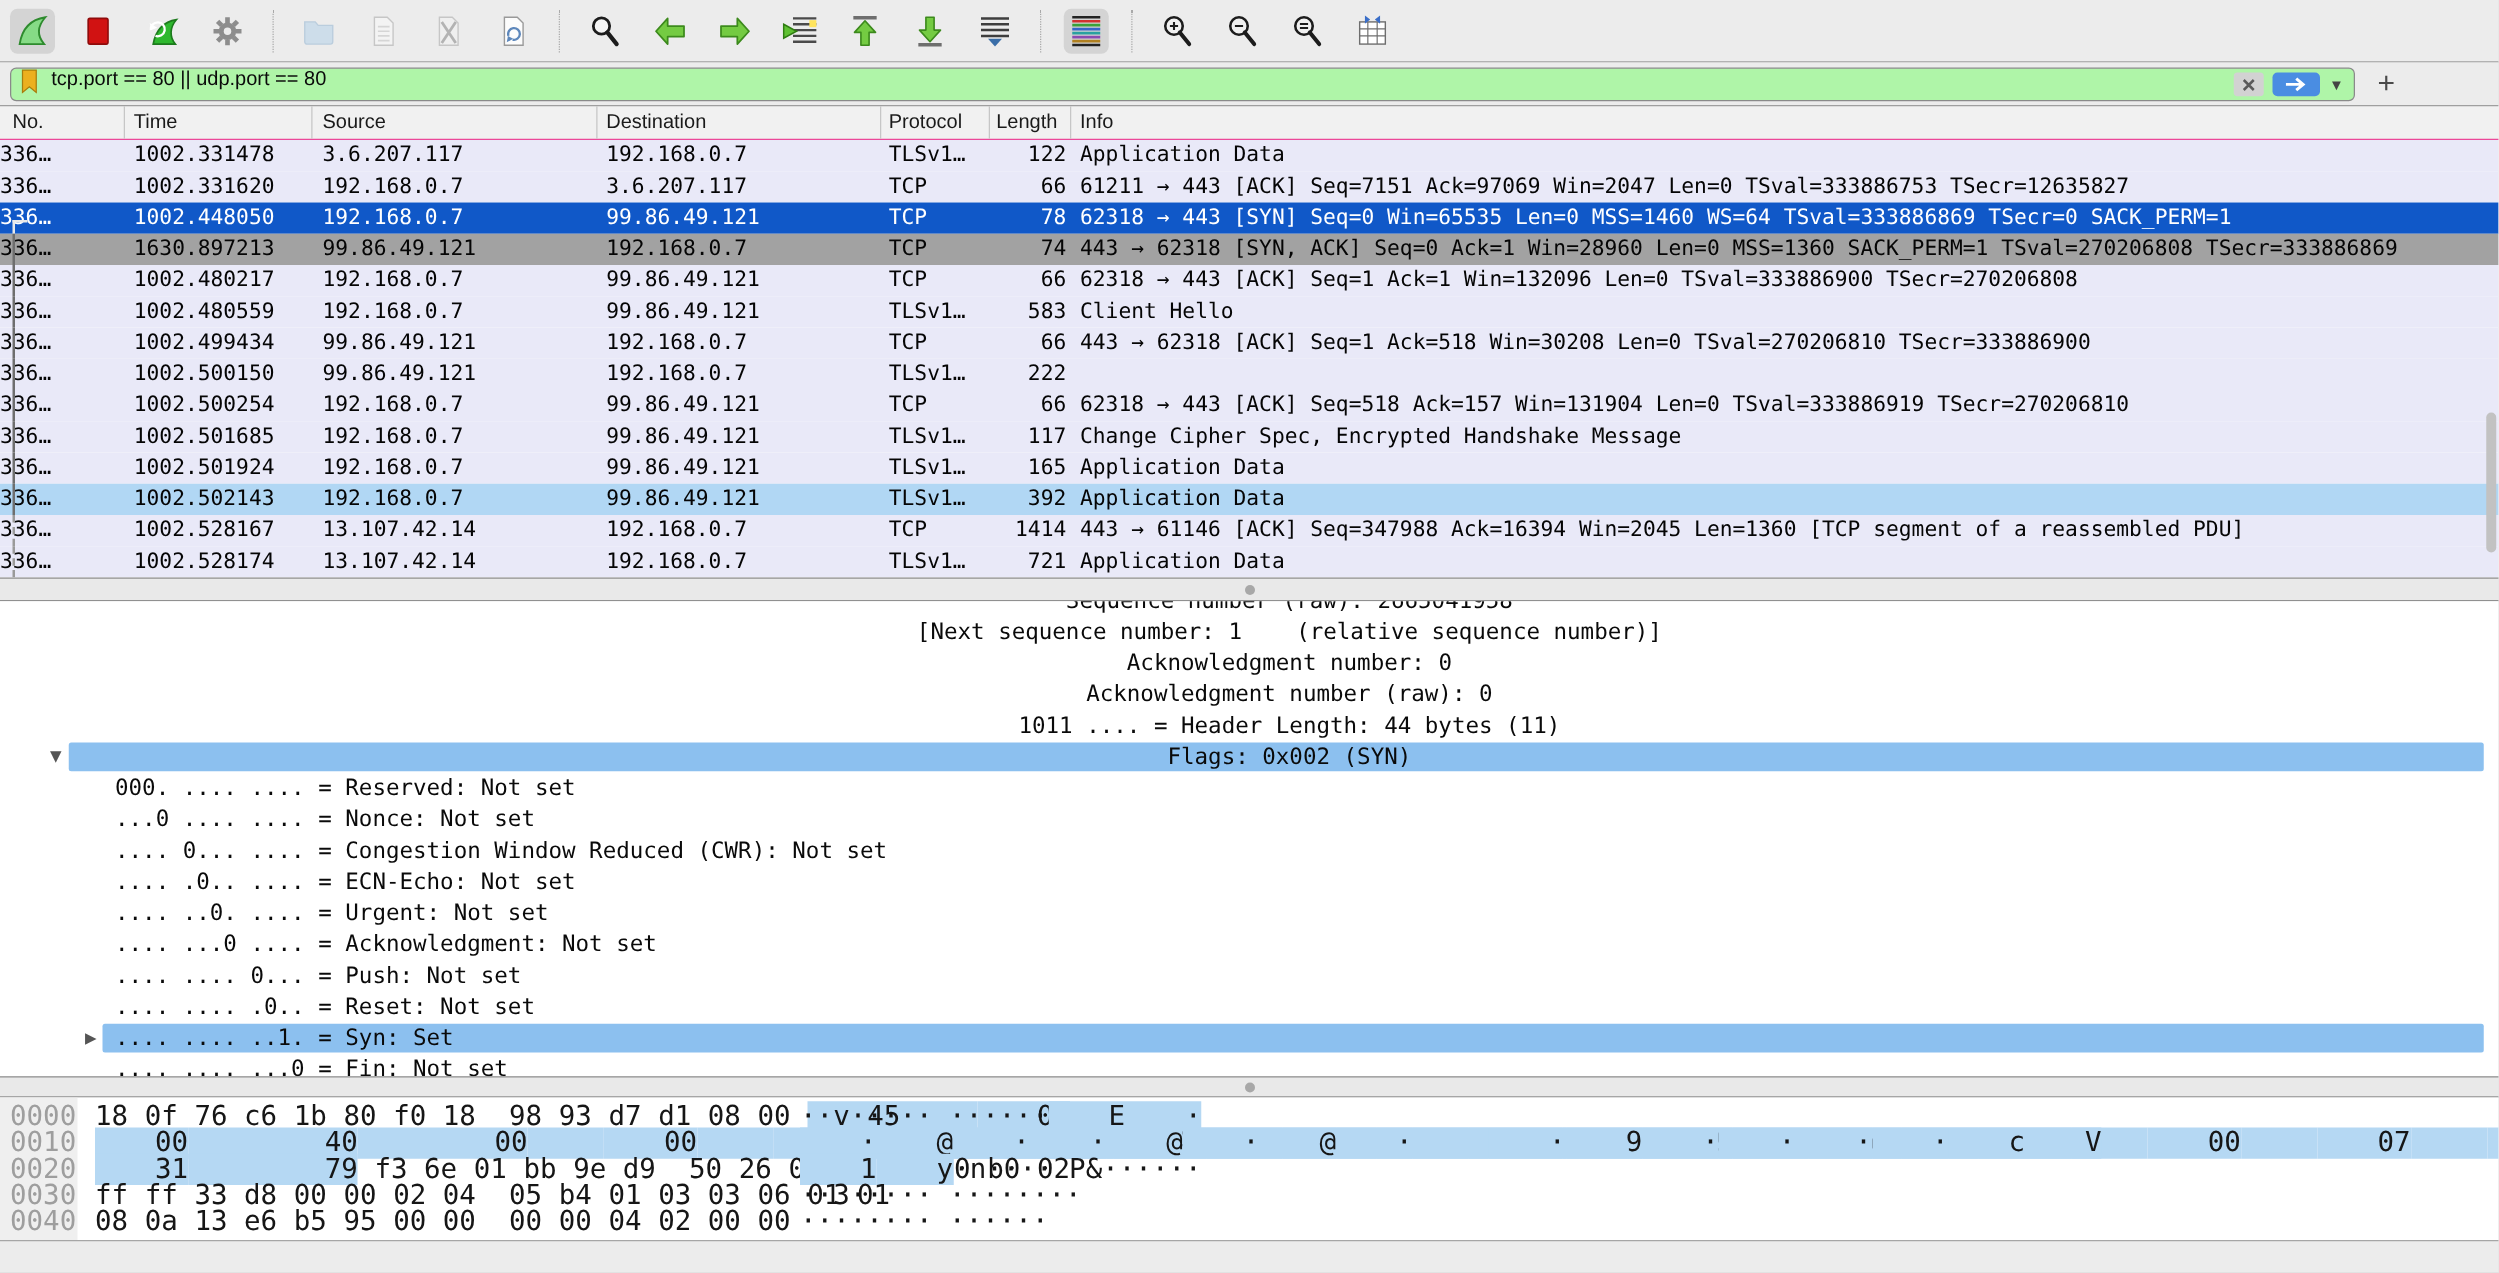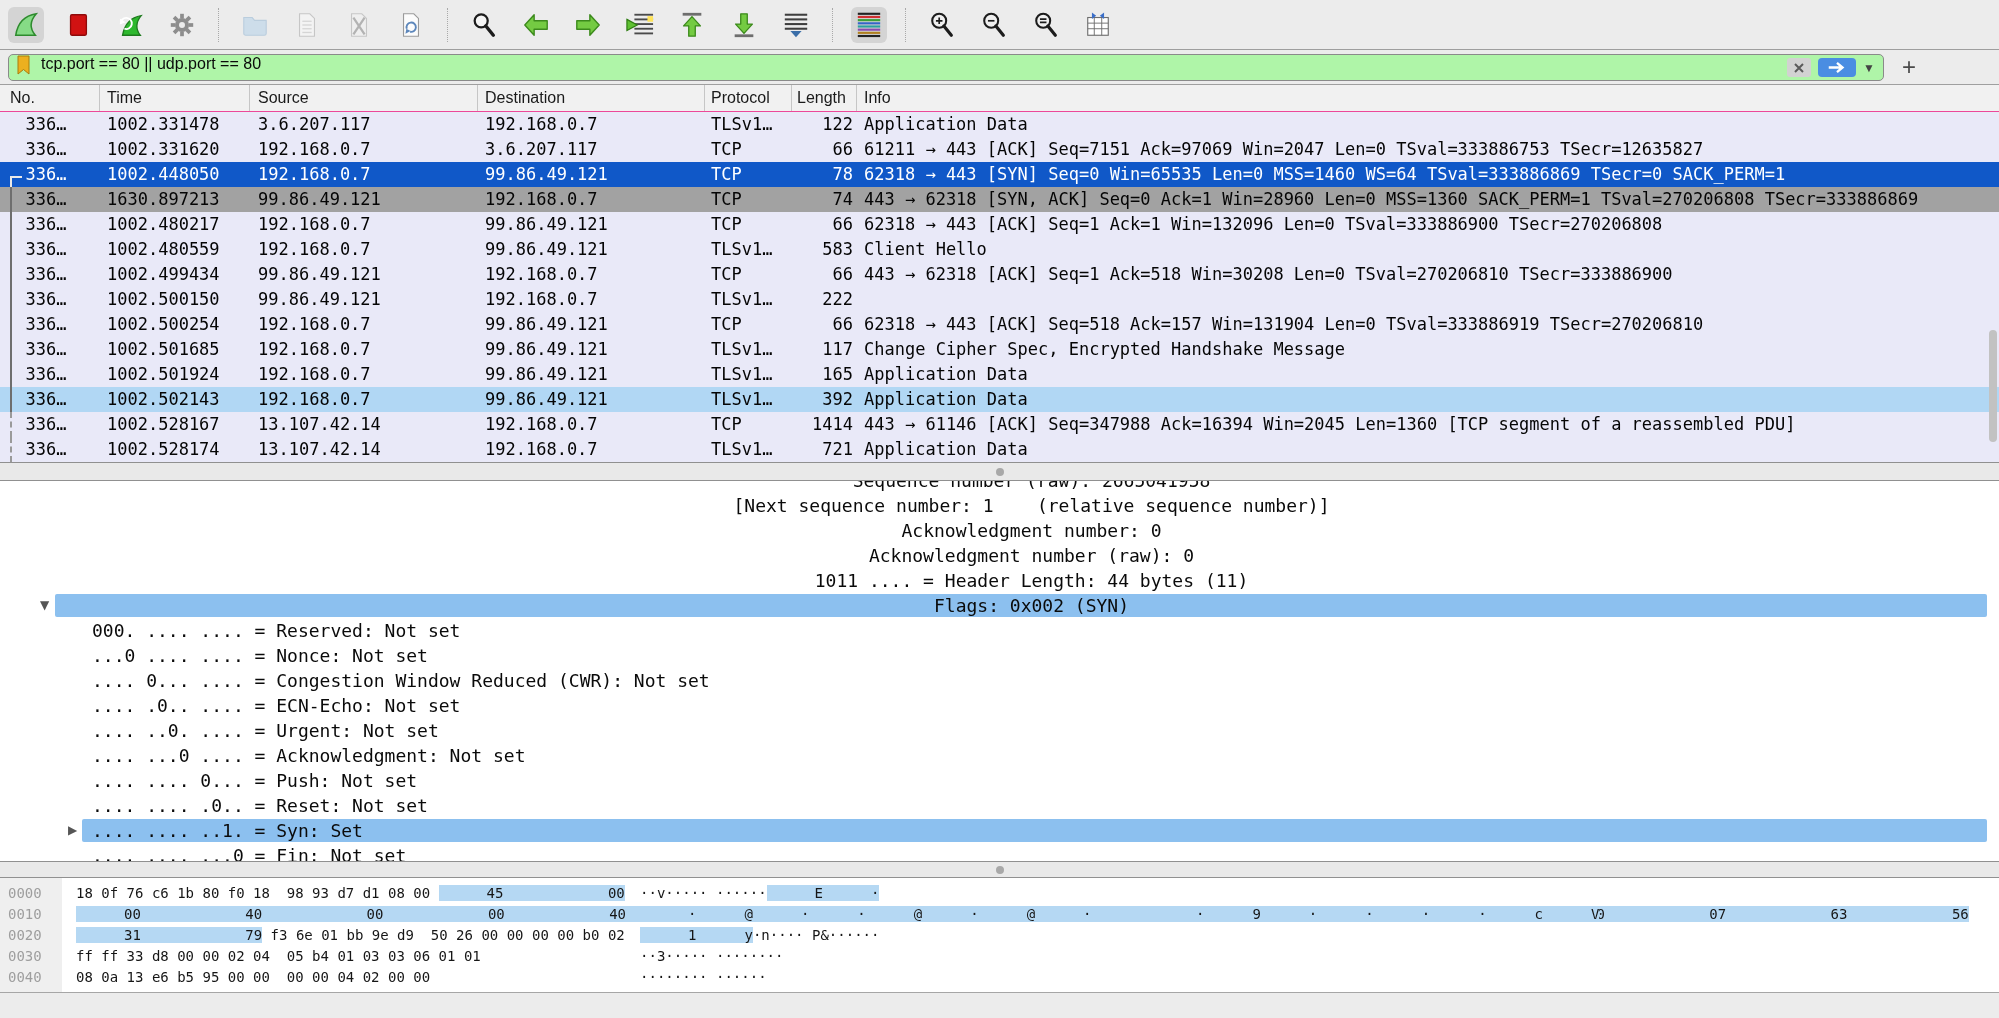--- a/index.html
+++ b/index.html
@@ -34,21 +34,21 @@
   .phdr{position:absolute;left:0;top:0;width:100%;height:28px;background:#f1f1f1;border-top:1px solid #9f9f9f;
         border-bottom:1px solid #ec4899;display:flex;box-sizing:border-box;font-size:16px;color:#1a1a1a;}
   .hcell{line-height:26px;box-sizing:border-box;border-right:1px solid #c6c6c6;overflow:hidden;white-space:nowrap;}
   .prows{position:absolute;left:0;top:28px;width:100%;height:350px;overflow:hidden;
          font-family:"DejaVu Sans Mono",monospace;font-size:17px;}
   .prow{position:relative;height:25px;display:flex;background:#e9e9f8;color:#050505;}
   .prow.gray{background:#a2a2a2;}
   .prow.selected{background:#1058c8;color:#ffffff;}
   .prow.lightblue{background:#b1d7f4;}
   .pcell{line-height:25px;box-sizing:border-box;overflow:hidden;white-space:pre;}
-  .c-no{width:100px;text-align:center;padding-right:8px;}
+  .c-no{width:100px;text-align:left;padding-right:8px;}
   .c-time{width:150px;padding-left:7px;}
   .c-src{width:228px;padding-left:8px;}
   .c-dst{width:227px;padding-left:7px;}
   .c-proto{width:87px;padding-left:6px;}
   .c-len{width:65px;text-align:right;padding-right:4px;}
   .c-info{flex:1;padding-left:7px;}
   .h-no{width:100px;padding-left:10px;}
   .h-time{width:150px;padding-left:7px;}
   .h-src{width:228px;padding-left:8px;}
   .h-dst{width:227px;padding-left:7px;}
@@ -75,21 +75,21 @@
   .dline{position:relative;height:25px;line-height:25px;white-space:pre;}
   .dhl{position:absolute;top:1px;bottom:1px;right:12px;background:#8cc0ef;border-radius:2px;}
   .dtx{position:relative;z-index:1;display:block;}
   .dtx.i1{padding-left:64px;text-align:center;}
   .dtx.i2{padding-left:92px;}
   .dex{position:absolute;top:0;z-index:2;font-size:12px;color:#555;line-height:25px;
        font-family:"DejaVu Sans",sans-serif;}
 
   
   .hexpane{position:absolute;left:0;top:878px;width:100%;height:114px;background:#ffffff;overflow:hidden;
-           font-family:"DejaVu Sans Mono",monospace;font-size:14px;color:#161616;}
+           font-family:"DejaVu Sans Mono",monospace;font-size:22px;color:#161616;}
   .hexgutter{position:absolute;left:0;top:0;width:62px;height:100%;background:#efefef;}
   .hexrows{position:relative;padding-top:5px;}
   .hexline{position:relative;height:21px;line-height:21px;white-space:pre;padding-left:76px;box-sizing:border-box;}
   .hoff{position:absolute;left:8px;color:#9e9e9e;}
   .hascii{position:absolute;left:640px;top:0;}
   .hx.hl{background:#b5d8f3;padding-left:48px;}
 
   
   .bottomstrip{position:absolute;left:0;top:992px;width:100%;height:26px;background:#ececec;border-top:1px solid #a6a6a6;box-sizing:border-box;}
 </style>

